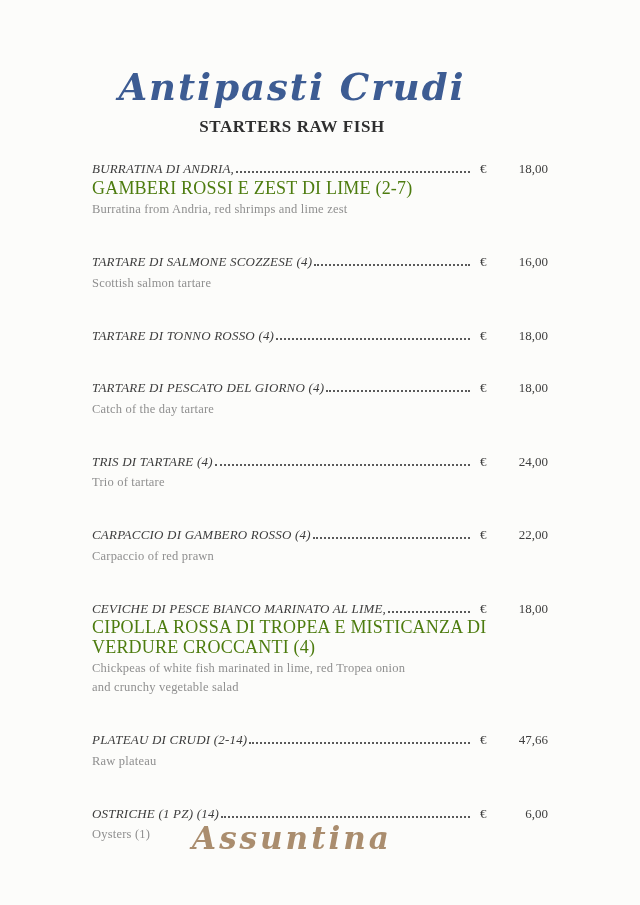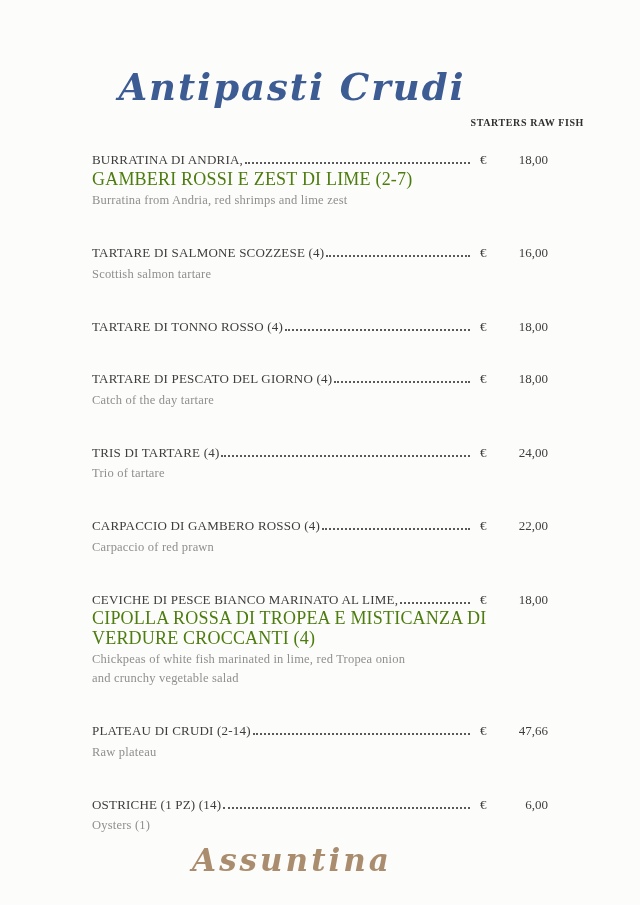--- a/index.html
+++ b/index.html
@@ -18,40 +18,40 @@
     text-align: center;
     font-family: "DejaVu Serif", serif;
     font-style: italic;
     font-weight: 600;
     font-size: 37px;
     letter-spacing: 2px;
     color: #3d5c93;
     line-height: 46px;
   }
   .subtitle {
-    text-align: right;
-    font-size: 10px;
+    text-align: center;
+    font-size: 17px;
     font-weight: 600;
     letter-spacing: 0.6px;
     color: #2f2f2f;
     margin-top: 7px;
   }
   .items {
     width: 456px;
     margin: 22px auto 0 92px;
   }
   .item { margin-bottom: 33px; }
   .row {
     display: flex;
     align-items: baseline;
     font-size: 13px;
     color: #3d3d3d;
     line-height: 19.5px;
   }
-  .name { white-space: nowrap; letter-spacing: 0.2px; }
+  .name { white-space: nowrap; letter-spacing: 0.2px; font-style: italic; }
   .name-line {
     font-size: 18px;
     color: #4d7c0f;
     line-height: 19.5px;
     letter-spacing: 0.2px;
   }
   .leader {
     flex: 1 1 auto;
     min-width: 12px;
     border-bottom: 2px dotted #5a5a5a;
@@ -71,21 +71,21 @@
   .desc {
     font-size: 12.5px;
     color: #8f8f8f;
     line-height: 19px;
     margin-top: 2px;
     letter-spacing: 0.2px;
   }
   .script-footer {
     position: absolute;
     left: 0; right: 0;
-    top: 842px;
+    top: 820px;
     text-align: center;
     font-family: "DejaVu Serif", serif;
     font-style: italic;
     font-weight: 600;
     font-size: 31px;
     letter-spacing: 3px;
     color: #aa8d6e;
   }
 </style>
 </head>

